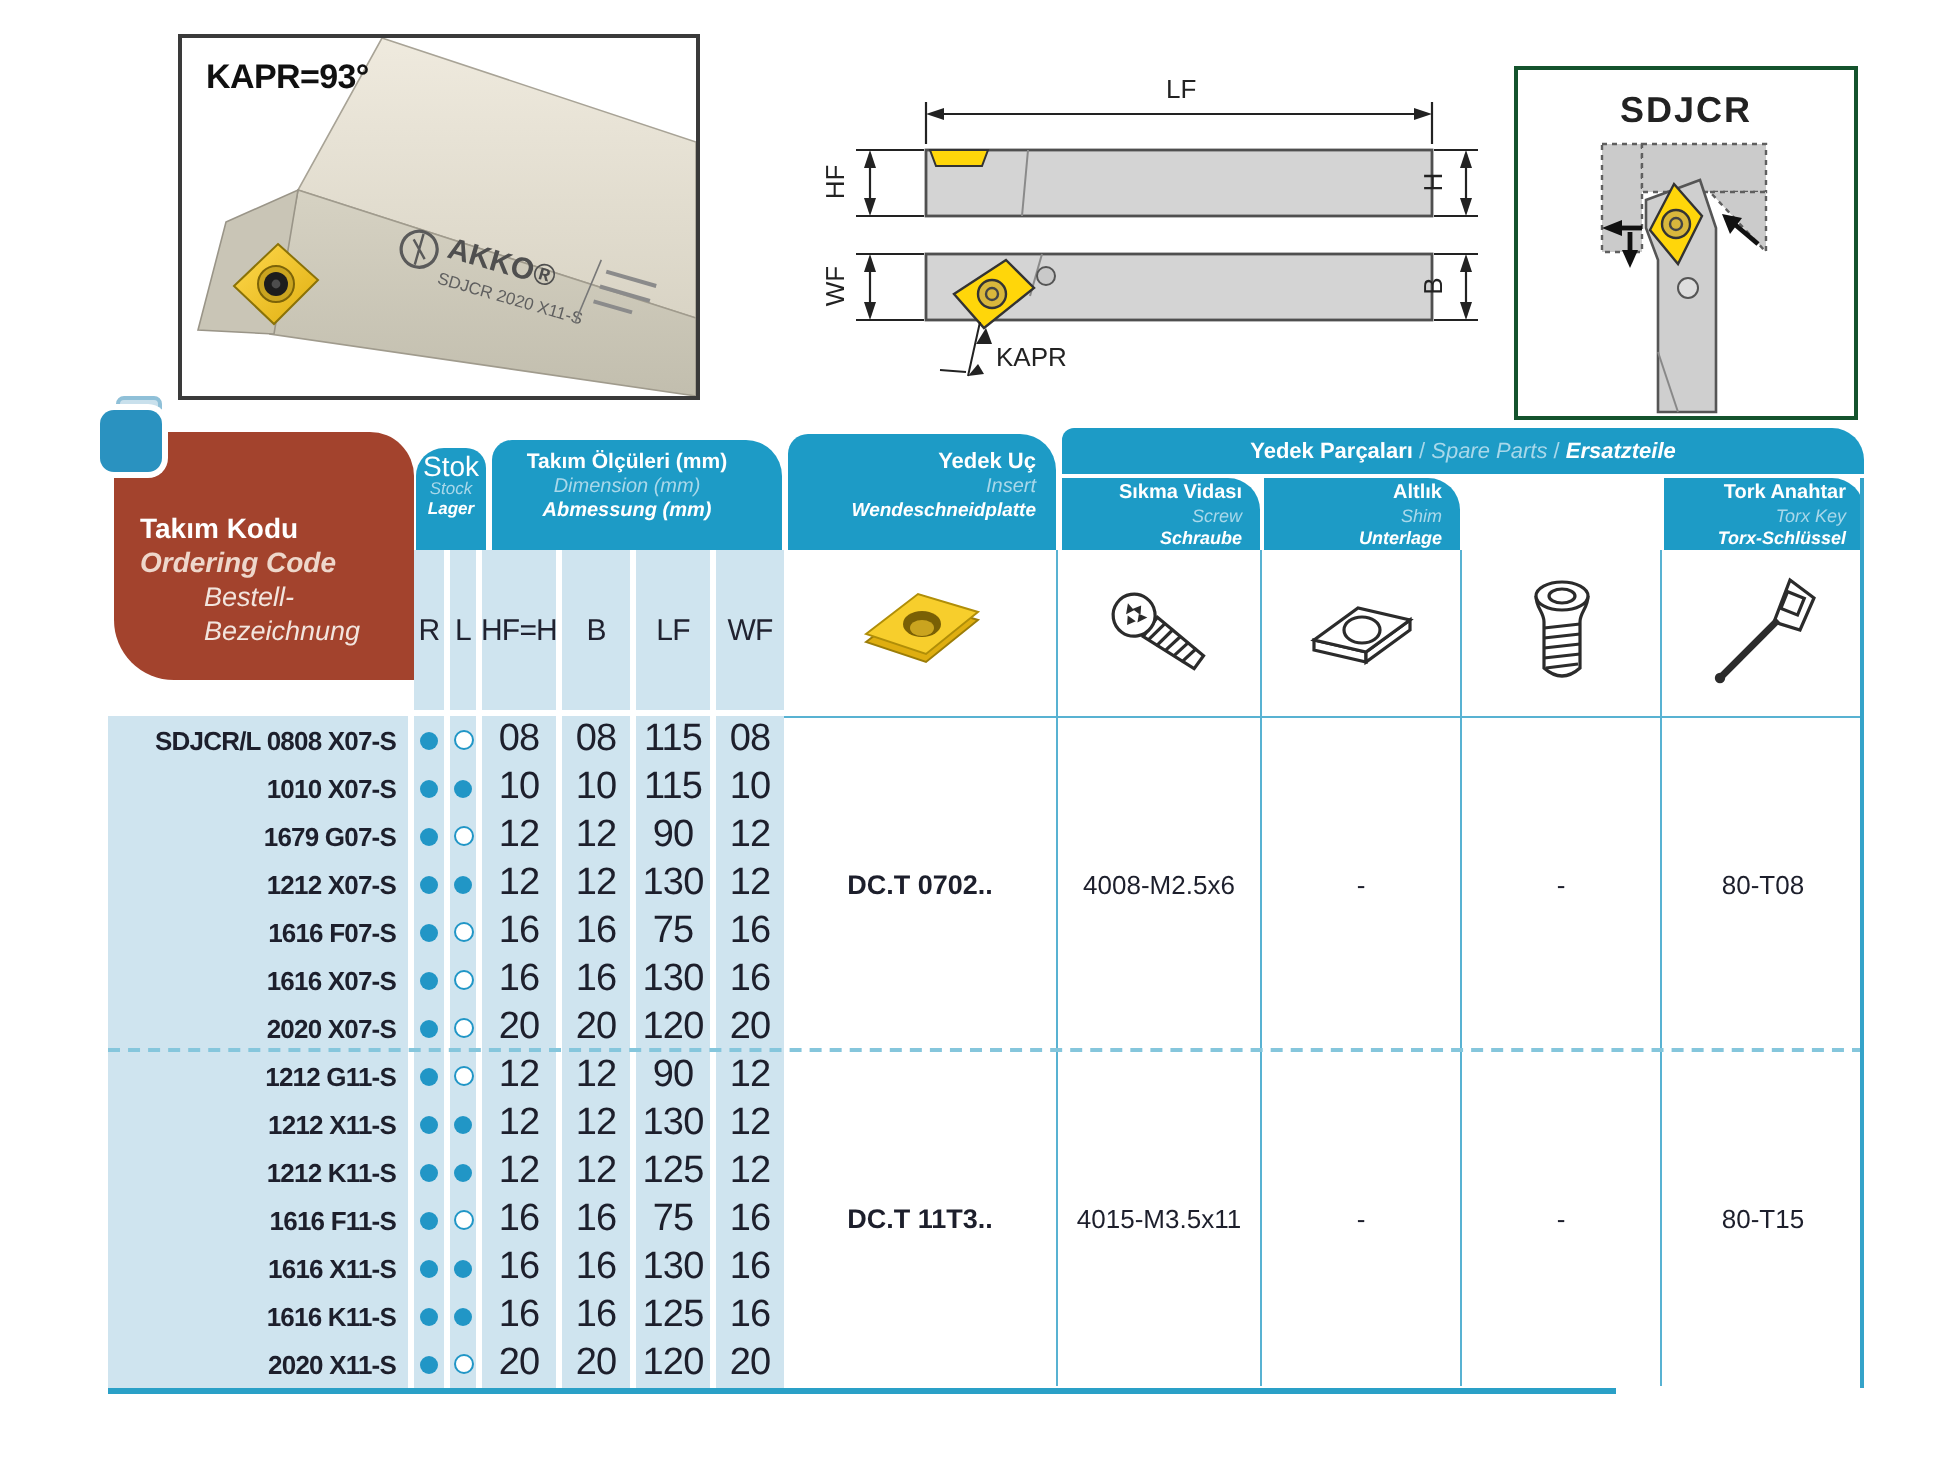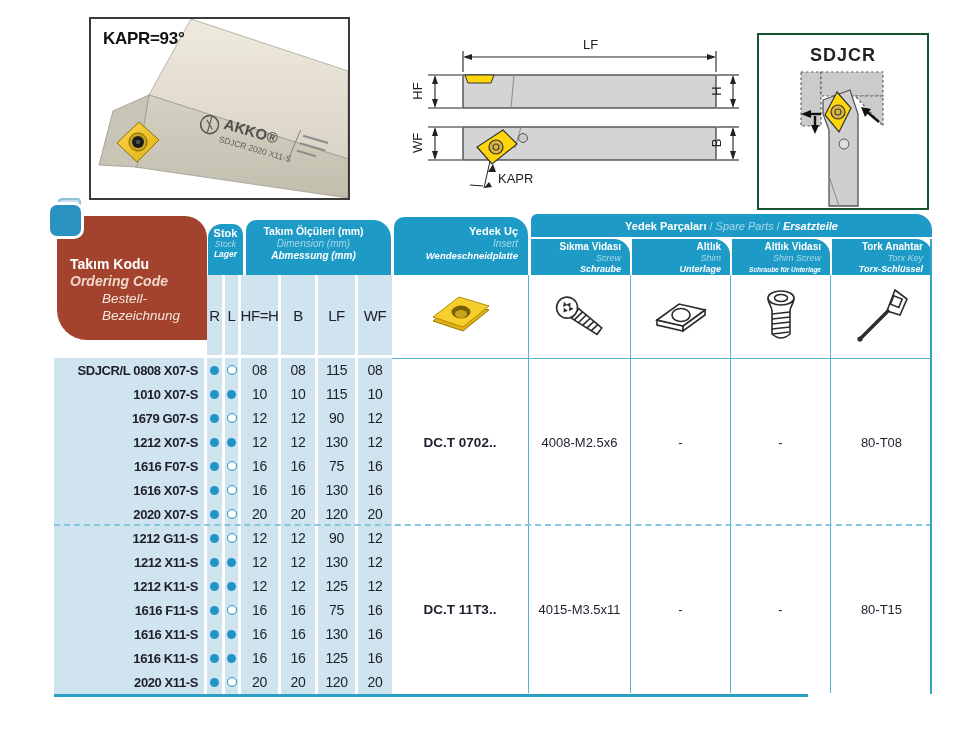--- a/index.html
+++ b/index.html
@@ -25,21 +25,21 @@
   #tab-main{left:50px;top:205px;width:31px;height:31px;background:#2a92c0;border-radius:7px;box-shadow:0 0 0 3px #fff;z-index:7;}
 
   
   .teal{background:#1d9bc6;color:#fff;box-sizing:border-box;}
   #hd-ordering{left:57px;top:216px;width:150px;height:124px;background:#a3432d;border-radius:22px 22px 0 30px;z-index:5;padding:40px 0 0 13px;box-sizing:border-box;}
   #hd-ordering .l1{font-size:14px;font-weight:bold;color:#fff;line-height:17px;}
   #hd-ordering .l2{font-size:14px;font-weight:bold;font-style:italic;color:#eed7cb;line-height:17px;}
   #hd-ordering .l3{font-size:13.5px;font-style:italic;color:#f2e5de;line-height:17px;margin-left:32px;}
 
   #hd-stock{left:208px;top:224px;width:35px;height:51px;border-radius:14px 10px 0 0;text-align:center;padding-top:4px;}
-  #hd-stock .l1{font-size:11px;font-weight:bold;line-height:11px;}
+  #hd-stock .l1{font-size:14px;font-weight:normal;line-height:11px;}
   #hd-stock .l2{font-size:8.5px;font-style:italic;color:#a9d8ea;line-height:10px;}
   #hd-stock .l3{font-size:8.5px;font-style:italic;font-weight:bold;line-height:10px;}
 
   #hd-dims{left:246px;top:220px;width:145px;height:55px;border-radius:10px 18px 0 0;text-align:center;padding:5px 10px 0 0;}
   #hd-dims .l1{font-size:10.5px;font-weight:bold;line-height:13px;}
   #hd-dims .l2{font-size:10px;font-style:italic;color:#a9d8ea;line-height:12px;}
   #hd-dims .l3{font-size:10px;font-style:italic;font-weight:bold;line-height:12px;}
 
   #hd-insert{left:394px;top:217px;width:134px;height:58px;border-radius:10px 18px 0 0;text-align:right;padding:7px 10px 0 0;}
   #hd-insert .l1{font-size:11px;font-weight:bold;line-height:14px;}
@@ -70,21 +70,21 @@
 
   
   #body{left:54px;top:358px;width:754px;height:336px;border-bottom:3px solid #2aa0c7;box-sizing:content-box;}
   #body-left-rows{position:absolute;left:0;top:0;width:338px;height:336px;}
   .row{display:flex;height:24px;}
   .row .cell{box-sizing:border-box;background:#cfe4ef;border-right:3px solid #fff;display:flex;align-items:center;justify-content:center;}
   .row .code{width:153px;justify-content:flex-end;padding-right:6px;font-weight:bold;font-size:13px;letter-spacing:-0.4px;color:#1d1f2c;}
   .row .rcol{width:18px;} .row .lcol{width:16px;}
   .row .hf{width:40px;} .row .b{width:37px;} .row .lf{width:40px;}
   .row .wf{width:34px;border-right:none;}
-  .row .num{font-size:14px;color:#1d1f2c;letter-spacing:-0.4px;}
+  .row .num{font-size:19px;color:#1d1f2c;letter-spacing:-0.4px;}
   .dot{width:9px;height:9px;border-radius:50%;}
   .dot.filled{background:#2196c6;}
   .dot.open{background:#fff;border:1.6px solid #2196c6;box-sizing:border-box;width:10px;height:10px;}
 
   #body-right{position:absolute;left:338px;top:0;width:540px;height:336px;background:#fff;border-top:1px solid #58b2d2;box-sizing:border-box;}
   .grp{display:flex;height:167px;}
   .grp .mcell{display:flex;align-items:center;justify-content:center;box-sizing:border-box;font-size:13px;color:#1d1f2c;}
   .grp .mcell + .mcell{border-left:1px solid #58b2d2;}
   .grp .ins{width:136px;font-weight:bold;font-size:13.5px;}
   .grp .scr{width:102px;} .grp .shm{width:100px;} .grp .shs{width:100px;} .grp .trx{width:102px;}
@@ -250,25 +250,20 @@
 
   <div class="abs teal spare-col" id="hd-screw">
     <div class="l1">Sıkma Vidası</div>
     <div class="l2">Screw</div>
     <div class="l3">Schraube</div>
   </div>
   <div class="abs teal spare-col" id="hd-shim">
     <div class="l1">Altlık</div>
     <div class="l2">Shim</div>
     <div class="l3">Unterlage</div>
-  </div>
-  <div class="abs teal spare-col" id="hd-shimscrew">
-    <div class="l1">Altlık Vidası</div>
-    <div class="l2">Shim Screw</div>
-    <div class="l3 tiny">Schraube für Unterlage</div>
   </div>
   <div class="abs teal spare-col" id="hd-torx">
     <div class="l1">Tork Anahtar</div>
     <div class="l2">Torx Key</div>
     <div class="l3">Torx-Schlüssel</div>
   </div>
 
   <div class="abs" id="dim-labels">
     <div class="cell" style="width:18px">R</div>
     <div class="cell" style="width:16px">L</div>

